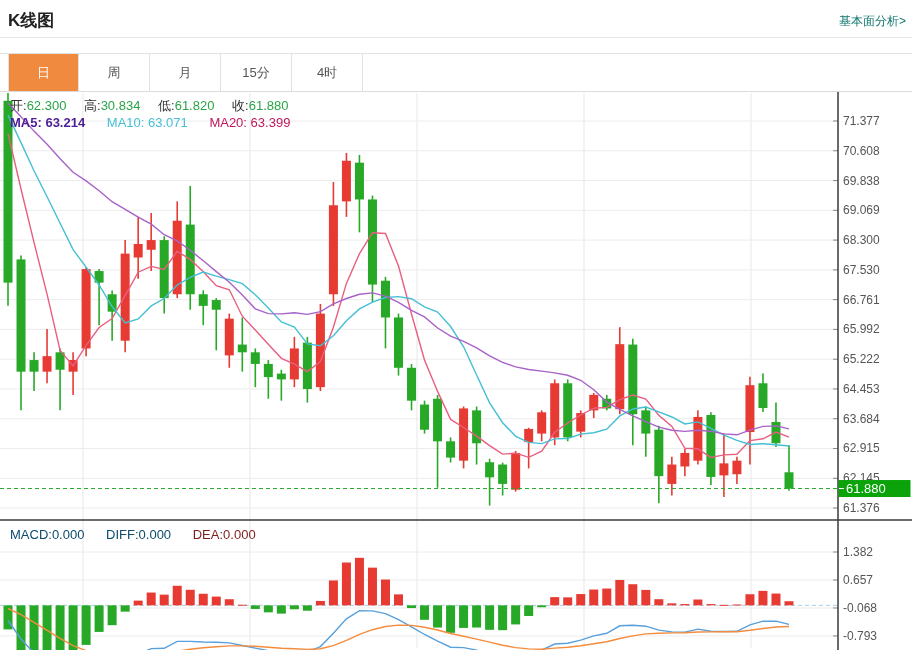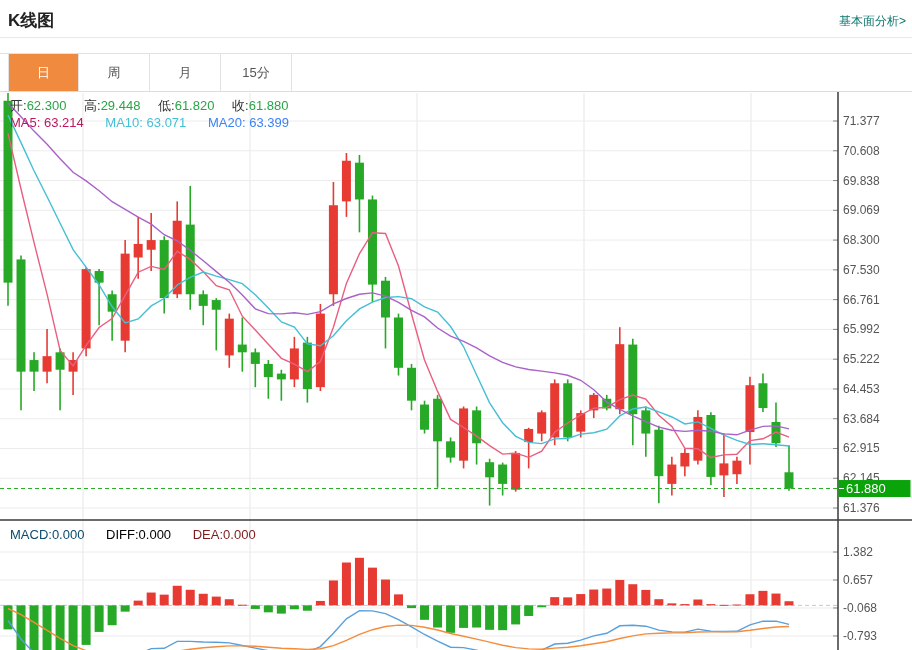--- a/index.html
+++ b/index.html
@@ -42,20 +42,21 @@
 
   <div class="hdr-title">K线图</div>
   <a class="hdr-link">基本面分析&gt;</a>
   <div class="hdr-divider"></div>
 
   <div class="tabbar">
     <div class="tab active">日</div>
     <div class="tab">周</div>
     <div class="tab">月</div>
     <div class="tab">15分</div>
+    <div class="tab">4时</div>
   </div>
 
   <svg id="chart-svg" class="chart-svg" viewBox="0 0 912 650" xmlns="http://www.w3.org/2000/svg">
       <defs>
         <clipPath id="clip-price">
           <rect x="0" y="93" width="838" height="426"></rect>
         </clipPath>
         <clipPath id="clip-macd">
           <rect x="0" y="521" width="838" height="130"></rect>
         </clipPath>
@@ -317,30 +318,30 @@
       <line x1="0" y1="520" x2="912" y2="520" stroke="#3a3a3a" stroke-width="1.5"></line>
       <g>
         <rect x="838.5" y="480.03389999999973" width="72" height="17" fill="#0aa30a"></rect>
         <line x1="839" y1="488.53389999999973" x2="844" y2="488.53389999999973" stroke="#fff" stroke-width="1"></line>
         <text x="846" y="493.03389999999973" fill="#ffffff" font-size="13" font-family="&quot;Liberation Sans&quot;,&quot;DejaVu Sans&quot;,sans-serif">61.880</text>
       </g>
     </svg>
 
   <div class="overlay ohlc-row">
     <span class="pair"><span class="lbl">开:</span><span class="val-green">62.300</span></span>
-    <span class="pair"><span class="lbl">高:</span><span class="val-green">29.448</span></span>
+    <span class="pair"><span class="lbl">高:</span><span class="val-green">30.834</span></span>
     <span class="pair"><span class="lbl">低:</span><span class="val-green">61.820</span></span>
     <span class="pair"><span class="lbl">收:</span><span class="val-green">61.880</span></span>
   </div>
 
   <div class="overlay ma-row">
-    <span class="pair" style="color: #be185d;"><span>MA5:</span> <span>63.214</span></span>
+    <span class="pair" style="color: #4c1d95; font-weight: bold;"><span>MA5:</span> <span>63.214</span></span>
     <span class="pair" style="color: rgb(69, 191, 212);"><span>MA10:</span> <span>63.071</span></span>
-    <span class="pair" style="color: #3b82f6;"><span>MA20:</span> <span>63.399</span></span>
+    <span class="pair" style="color: #be185d;"><span>MA20:</span> <span>63.399</span></span>
   </div>
 
   <div class="overlay macd-row">
     <span class="pair" style="color: #0c4a6e;"><span>MACD:</span><span>0.000</span></span>
-    <span class="pair" style="color: #000000;"><span>DIFF:</span><span>0.000</span></span>
+    <span class="pair" style="color: #0c4a6e;"><span>DIFF:</span><span>0.000</span></span>
     <span class="pair" style="color: #7f1d1d;"><span>DEA:</span><span>0.000</span></span>
   </div>
 
 </div>
 
 </body></html>

